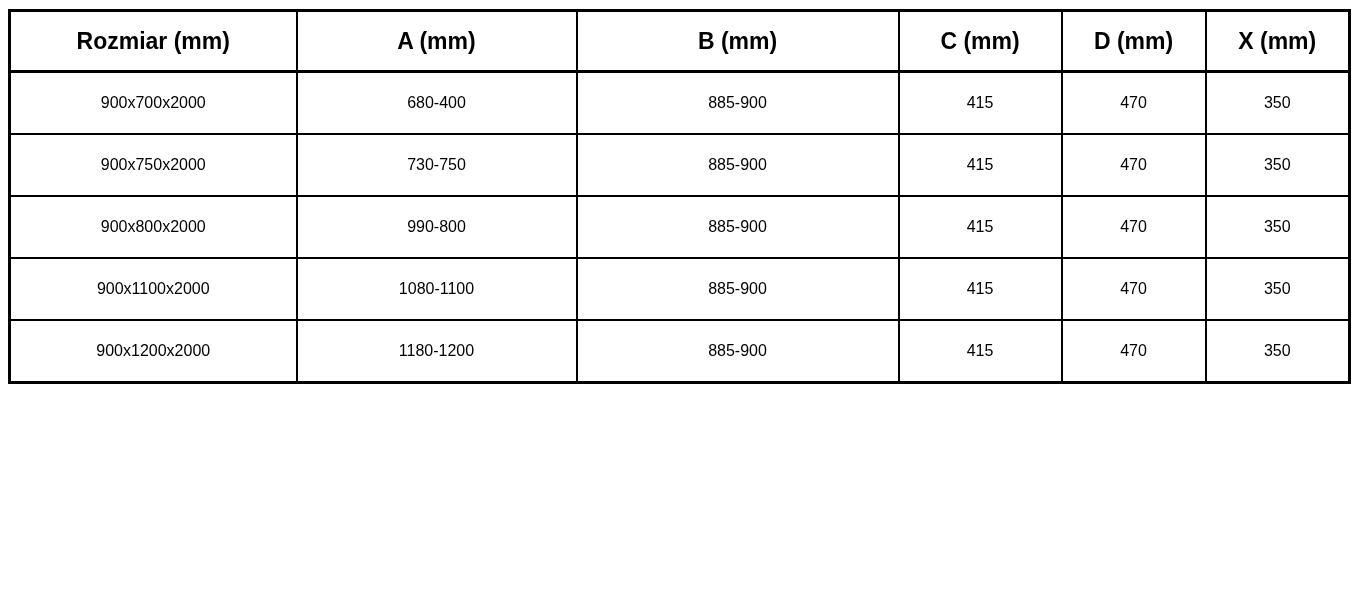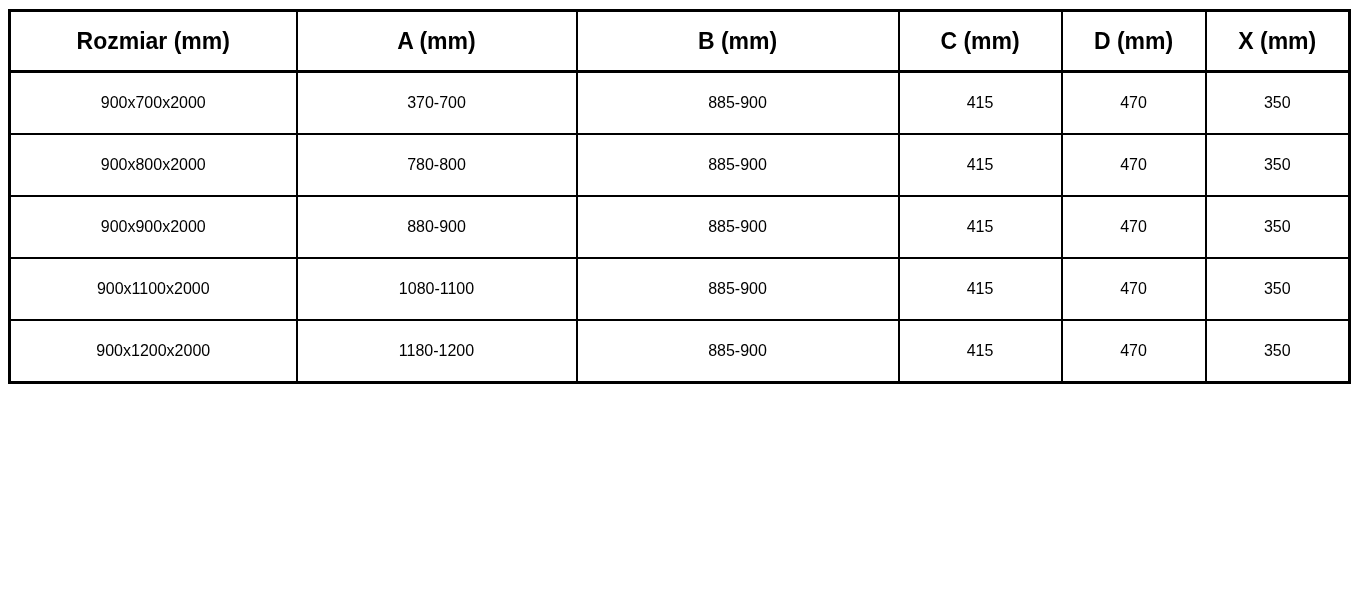--- a/index.html
+++ b/index.html
@@ -67,37 +67,37 @@
         <th>A (mm)</th>
         <th>B (mm)</th>
         <th>C (mm)</th>
         <th>D (mm)</th>
         <th>X (mm)</th>
       </tr>
     </thead>
     <tbody>
         <tr>
           <td>900x700x2000</td>
-          <td>370-700</td>
+          <td>680-400</td>
+          <td>885-900</td>
+          <td>415</td>
+          <td>470</td>
+          <td>350</td>
+        </tr>
+        <tr>
+          <td>900x750x2000</td>
+          <td>730-750</td>
           <td>885-900</td>
           <td>415</td>
           <td>470</td>
           <td>350</td>
         </tr>
         <tr>
           <td>900x800x2000</td>
-          <td>780-800</td>
-          <td>885-900</td>
-          <td>415</td>
-          <td>470</td>
-          <td>350</td>
-        </tr>
-        <tr>
-          <td>900x900x2000</td>
-          <td>880-900</td>
+          <td>990-800</td>
           <td>885-900</td>
           <td>415</td>
           <td>470</td>
           <td>350</td>
         </tr>
         <tr>
           <td>900x1100x2000</td>
           <td>1080-1100</td>
           <td>885-900</td>
           <td>415</td>

